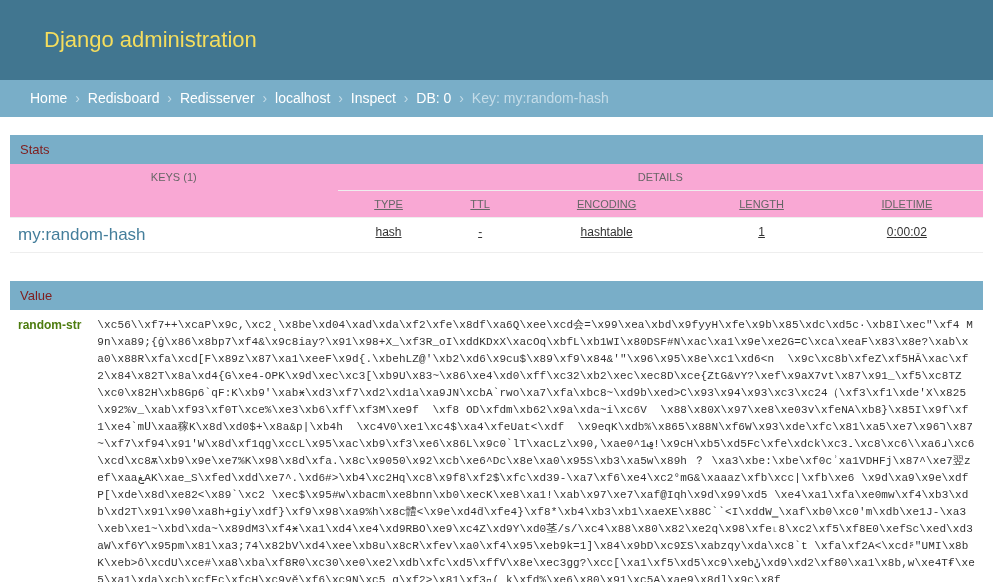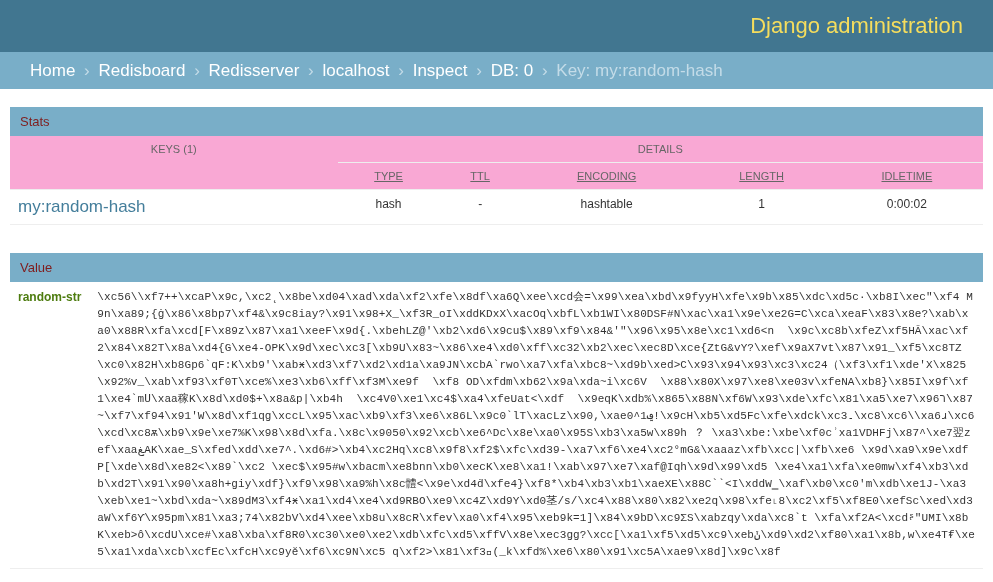--- a/index.html
+++ b/index.html
@@ -1,32 +1,32 @@
 <!DOCTYPE html>
 <html><head>
 <meta charset="utf-8">
 <style>
 * { margin: 0; padding: 0; box-sizing: border-box; }
 body { font-family: "Helvetica Neue", Helvetica, Arial, sans-serif; font-size: 13px; color: #333; background: #fff; }
 #header { background: #417690; color: #fff; padding: 13px 30px; }
-#header h1 { font-size: 22px; font-weight: 300; color: #f5dd5d; margin: 0; text-align: right; }
-#breadcrumbs { background: #79aec8; color: #c4dce8; padding: 9px 30px; font-size: 17px; line-height: 19px; }
+#header h1 { font-size: 22px; font-weight: 300; color: #f5dd5d; margin: 14px; }
+#breadcrumbs { background: #79aec8; color: #c4dce8; padding: 9px 30px; font-size: 14px; line-height: 19px; }
 #breadcrumbs a { color: #fff; text-decoration: none; }
 .sep { color: #c4dce8; margin: 0 4px; }
 #content { padding: 18px 10px 10px 10px; }
 .section { margin-bottom: 28px; }
 .section-head { background: #79aec8; color: #7f1d1d; padding: 7px 10px; font-size: 13px; font-weight: 400; }
 table { width: 100%; border-collapse: collapse; background: #fff; }
 th, td { padding: 7px 8px; font-size: 12px; text-align: left; vertical-align: top; }
 thead th { background: #f9a8d4; color: #666; font-weight: 400; font-size: 11px; border-bottom: 1px solid #eee; }
 thead tr.top th { text-align: center; }
 thead tr.second th { text-align: center; text-decoration: underline; }
 tbody td { border-bottom: 1px solid #eee; }
 tbody td.link a { color: #447e9b; text-decoration: none; font-size: 17px; }
-tbody td.center { text-align: center; }
+tbody td.center { text-align: center; text-decoration: underline; }
 .value-table td.label { font-weight: 700; color: #4d7c0f; width: 70px; white-space: nowrap; padding-top: 8px; }
 .value-table td.content { font-family: Menlo, Monaco, Consolas, "Courier New", monospace; font-size: 11px; line-height: 17px; color: #333; word-break: break-all; white-space: pre-wrap; letter-spacing: 0.1px; }
 </style>
 </head>
 <body>
 
 <div id="header">
   <h1>Django administration</h1>
 </div>
 

